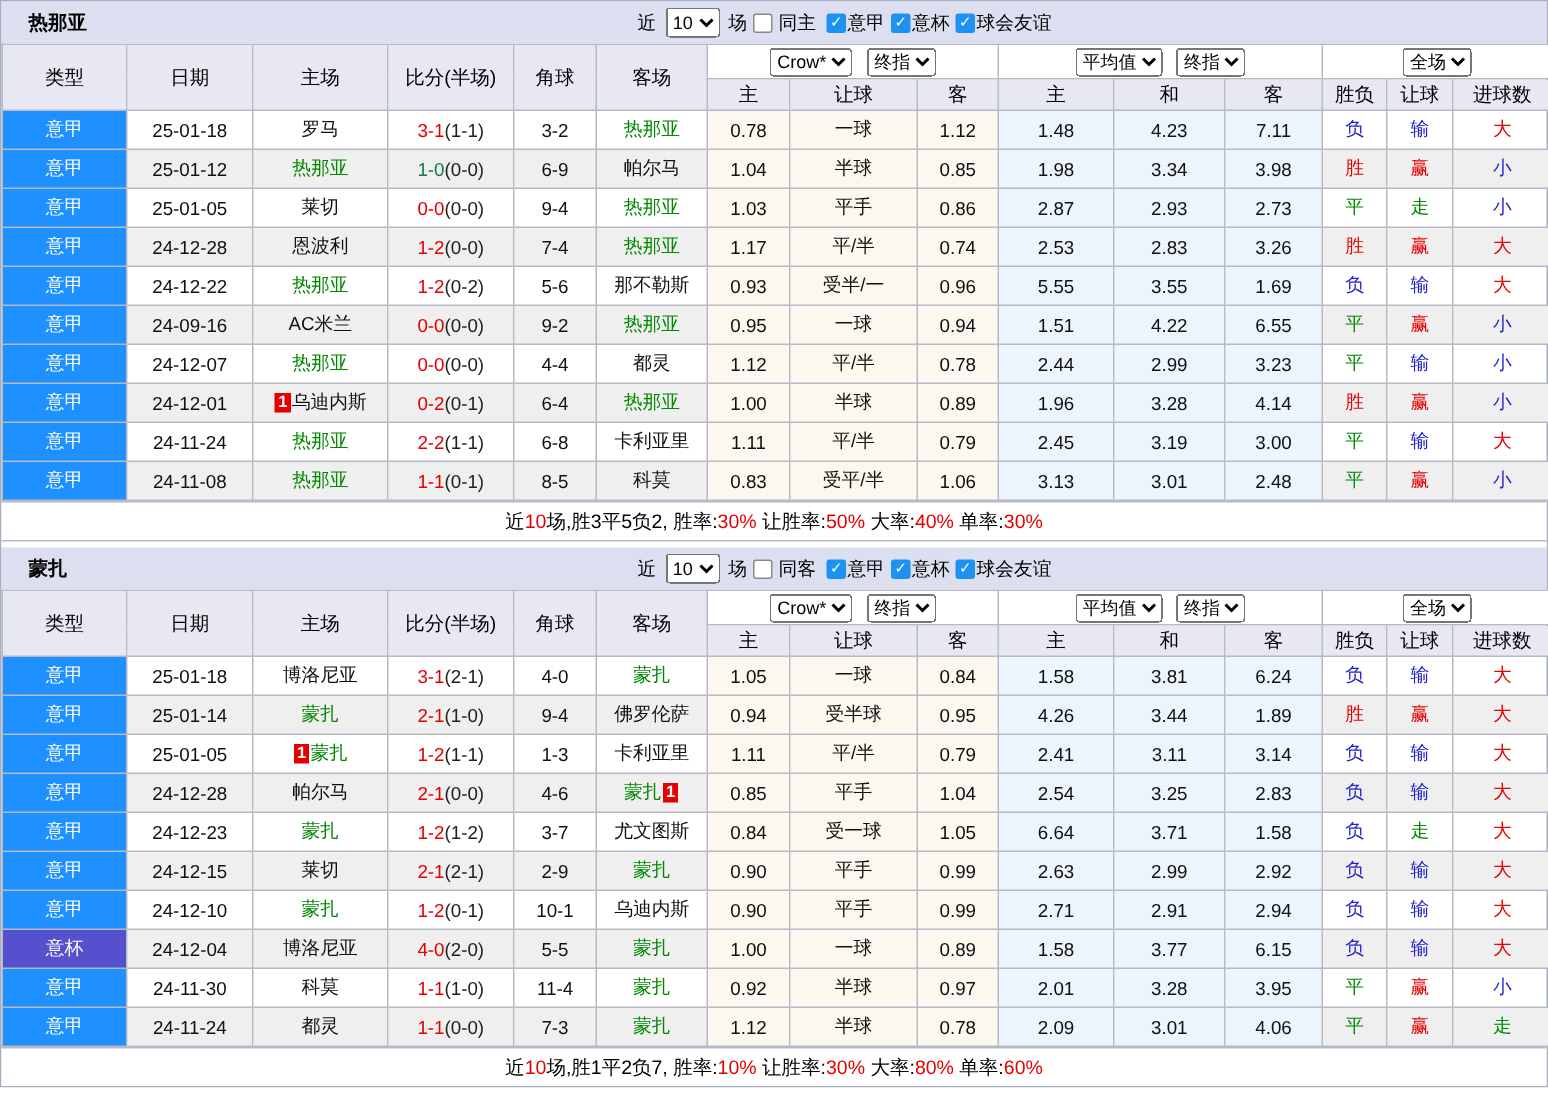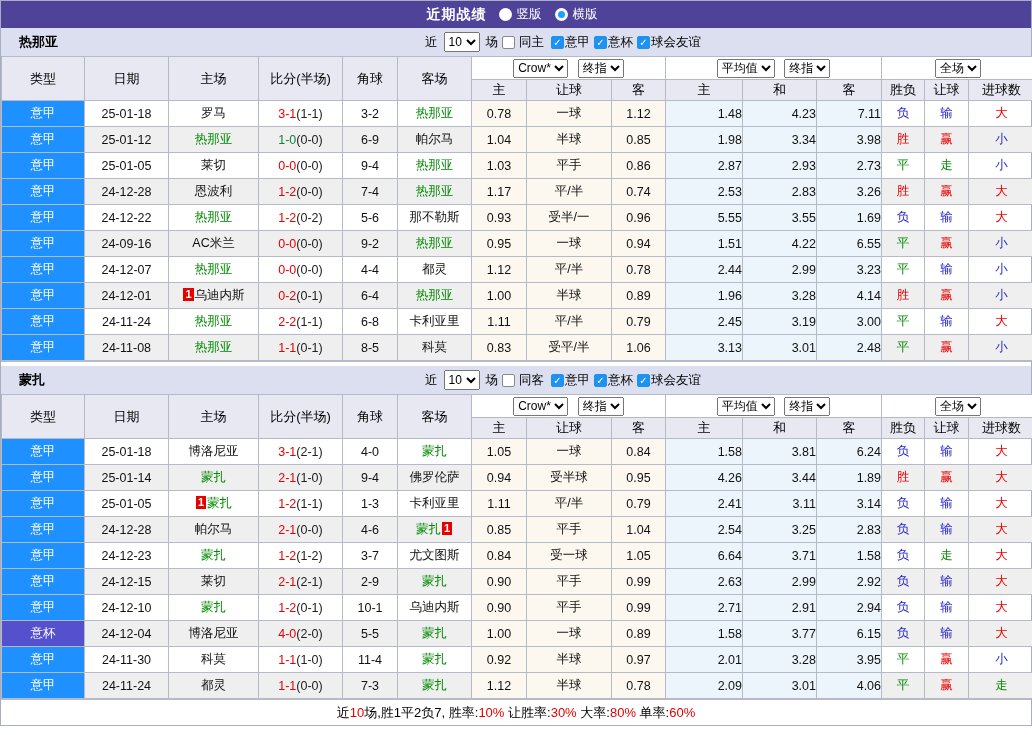--- a/index.html
+++ b/index.html
@@ -28,48 +28,39 @@
   table{border-collapse:collapse;table-layout:fixed;width:100%;}
   th,td{border:1px solid #b6bac6;text-align:center;padding:0;overflow:hidden;white-space:nowrap;}
   thead th{background:#e7e8f2;font-weight:normal;font-size:13px;color:#000;}
   .group-row th{height:22px;}
   th.group-cell{background:#fff;}
   .sub-row th{height:20px;}
   .hdr-select{font-size:12px;height:19px;margin:0 3px;vertical-align:middle;}
   tbody td{height:25px;font-size:12.5px;color:#111;}
   tbody tr:nth-child(even) td{background:#efefef;}
   tbody td.c-o1{background:#fcf8ef !important;}
-  tbody td.c-av{background:#ecf5fb !important;text-align:right;}
+  tbody td.c-av{background:#ecf5fb !important;}
   .ft{font-weight:normal;}
   .badge{display:inline-block;color:#fff;font-size:11px;line-height:13px;padding:0 2px;margin:0 1px;font-weight:bold;vertical-align:1px;}
 
   
   .col-type{width:83px}.col-date{width:84px}.col-home{width:90px}.col-score{width:84px}
   .col-corner{width:55px}.col-away{width:74px}
   .col-o1a{width:55px}.col-o1b{width:85px}.col-o1c{width:54px}
   .col-ava{width:77px}.col-avb{width:74px}.col-avc{width:65px}
   .col-r1{width:43px}.col-r2{width:44px}.col-r3{width:66px}
 
   .summary{height:25px;line-height:25px;text-align:center;font-size:13px;background:#fff;border-top:1px solid #b6bac6;color:#000;}
   .gap{height:4px;background:#fff;border-top:1px solid #b6bac6;}
 </style>
 </head>
 <body>
 
 <div class="page">
 
-  <header class="topbar">
-    <span class="topbar-title">近期战绩</span>
-    <span class="radio-group">
-      <span class="radio-circle"></span>
-      <span class="radio-label">竖版</span>
-      <span class="radio-circle sel"></span>
-      <span class="radio-label">横版</span>
-    </span>
-  </header>
 
   <div id="teams-host">
   <section class="team-block">
     <div class="filterbar">
       <span class="team-name">热那亚</span>
       <span class="filter-controls">
         <span>近</span>
         <select class="count-select"><option>10</option></select>
         <span>场</span>
         <span class="cb"></span>
@@ -300,20 +291,21 @@
               <td class="c-o1">1.06</td>
               <td class="c-av">3.13</td>
               <td class="c-av">3.01</td>
               <td class="c-av">2.48</td>
               <td class="c-res" style="color: rgb(0, 136, 0);">平</td>
               <td class="c-res" style="color: rgb(230, 0, 0);">赢</td>
               <td class="c-res" style="color: rgb(34, 34, 204);">小</td>
             </tr>
           </tbody>
     </table>
+    <div class="summary"><span>近</span><span style="color: rgb(230, 0, 0);">10</span><span>场,胜3平5负2, 胜率:</span><span style="color: rgb(230, 0, 0);">30%</span><span> 让胜率:</span><span style="color: rgb(230, 0, 0);">50%</span><span> 大率:</span><span style="color: rgb(230, 0, 0);">40%</span><span> 单率:</span><span style="color: rgb(230, 0, 0);">30%</span></div>
   </section>
 <div class="gap"></div>
   <section class="team-block">
     <div class="filterbar">
       <span class="team-name">蒙扎</span>
       <span class="filter-controls">
         <span>近</span>
         <select class="count-select"><option>10</option></select>
         <span>场</span>
         <span class="cb"></span>

